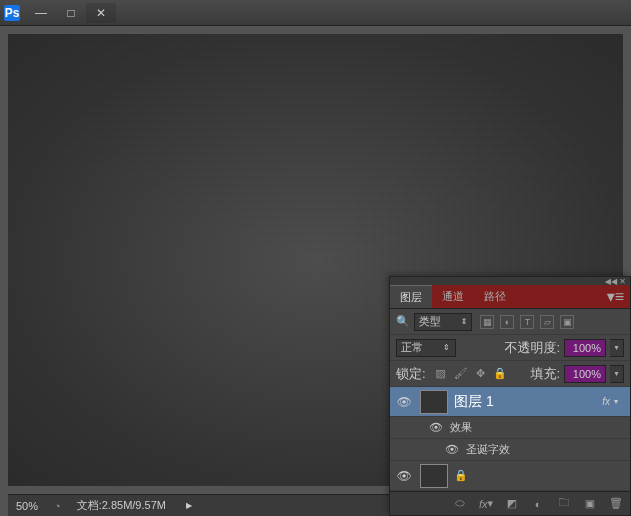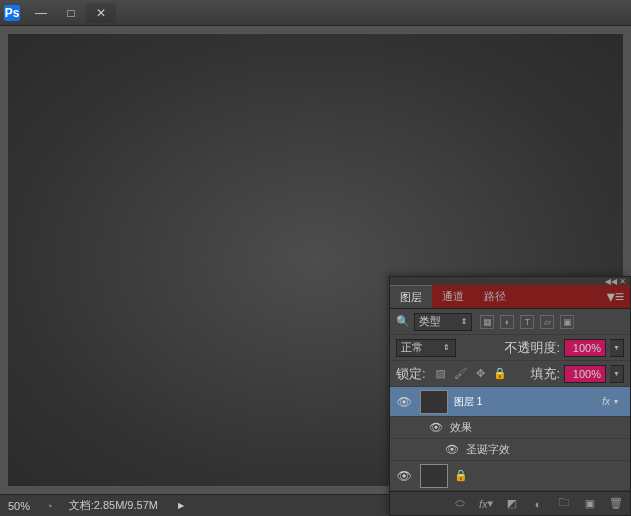--- a/index.html
+++ b/index.html
@@ -8,47 +8,47 @@
 .titlebar { height: 26px; background: linear-gradient(#4a4a4a, #3a3a3a); display: flex; align-items: center; padding: 0 4px; border-bottom: 1px solid #222; }
 .titlebar .ps-icon { width: 16px; height: 16px; background: #1473e6; color: #fff; font-size: 12px; font-weight: bold; display: flex; align-items: center; justify-content: center; border-radius: 2px; margin-right: 6px; }
 .titlebar .title { color: #ccc; font-size: 12px; flex: 1; }
 .titlebar .win-btn { width: 30px; height: 20px; display: flex; align-items: center; justify-content: center; color: #ccc; font-size: 12px; cursor: pointer; }
 .titlebar .close { background: rgba(0,0,0,0.1); }
 
 .canvas-area { position: absolute; top: 26px; left: 0; right: 0; bottom: 22px; background: #535353; padding: 8px; }
 .canvas { width: 100%; height: 100%; background: radial-gradient(ellipse at center, #4a4a4a 0%, #2f2f2f 70%, #282828 100%); position: relative; }
 .canvas::after { content: ""; position: absolute; inset: 0; background-image: repeating-linear-gradient(0deg, rgba(255,255,255,0.015) 0 1px, transparent 1px 2px), repeating-linear-gradient(90deg, rgba(255,255,255,0.015) 0 1px, transparent 1px 2px); }
 
-.statusbar { position: absolute; bottom: 0; left: 0; right: 0; height: 22px; background: #3a3a3a; display: flex; align-items: center; padding: 0 8px; color: #ccc; font-size: 11px; gap: 16px; border-top: 1px solid #222; }
+.statusbar { position: absolute; bottom: 0; left: 8px; right: 0; height: 22px; background: #3a3a3a; display: flex; align-items: center; padding: 0 8px; color: #ccc; font-size: 11px; gap: 16px; border-top: 1px solid #222; }
 .statusbar .tri { margin-left: 4px; font-size: 8px; }
 
 .panel { position: absolute; right: 0; bottom: 0; width: 242px; background: #454545; border: 1px solid #222; box-shadow: -2px -2px 6px rgba(0,0,0,0.3); }
 .panel-collapse-bar { height: 8px; background: #383838; display: flex; align-items: center; justify-content: flex-end; padding: 0 4px; font-size: 8px; color: #999; }
 .panel-tabs { height: 24px; background: #7f1d1d; display: flex; align-items: center; border-bottom: 1px solid #222; }
 .panel-tab { padding: 0 10px; height: 100%; display: flex; align-items: center; color: #aaa; font-size: 11px; cursor: pointer; }
 .panel-tab.active { background: #454545; color: #ddd; border-top: 1px solid #666; }
 .panel-tabs .menu { margin-left: auto; padding: 0 6px; color: #aaa; cursor: pointer; }
 
 .panel-row { height: 26px; display: flex; align-items: center; padding: 0 6px; gap: 4px; border-bottom: 1px solid #3a3a3a; color: #ccc; font-size: 11px; }
 .dropdown { background: #3a3a3a; border: 1px solid #222; height: 18px; display: flex; align-items: center; padding: 0 4px; color: #ccc; font-size: 11px; cursor: pointer; gap: 16px; }
 .dropdown .arrow { margin-left: 4px; font-size: 8px; }
 .filter-icons { display: flex; gap: 6px; margin-left: 4px; }
 .fi { width: 14px; height: 14px; border: 1px solid #666; display: flex; align-items: center; justify-content: center; font-size: 9px; color: #999; cursor: pointer; }
 .label { color: #ccc; font-size: 13px; }
-.pct-box { background: #be185d; border: 1px solid #222; height: 18px; padding: 0 4px; display: flex; align-items: center; color: #ccc; font-size: 11px; min-width: 42px; justify-content: flex-end; }
+.pct-box { background: #701a75; border: 1px solid #222; height: 18px; padding: 0 4px; display: flex; align-items: center; color: #ccc; font-size: 11px; min-width: 42px; justify-content: flex-end; }
 .pct-btn { width: 14px; height: 18px; background: #3a3a3a; border: 1px solid #222; border-left: none; display: flex; align-items: center; justify-content: center; font-size: 8px; color: #aaa; cursor: pointer; }
 .lock-icons { display: flex; gap: 6px; margin-left: 4px; }
 .li { width: 14px; height: 14px; display: flex; align-items: center; justify-content: center; font-size: 11px; color: #999; cursor: pointer; }
 
 .layers { background: #454545; }
 .layer-row { display: flex; align-items: center; height: 30px; padding: 0 4px; border-bottom: 1px solid #3a3a3a; cursor: pointer; }
 .layer-row.selected { background: #5a7aa0; }
 .layer-row .vis { width: 20px; display: flex; align-items: center; justify-content: center; color: #ccc; font-size: 12px; cursor: pointer; }
 .layer-row .thumb { width: 28px; height: 24px; background: #333; border: 1px solid #888; margin: 0 6px; }
-.layer-row .name { color: #ddd; font-size: 10px; flex: 1; }
+.layer-row .name { color: #ddd; font-size: 14px; flex: 1; }
 .layer-row.selected .name { color: #fff; }
 .layer-row .fx { color: #ccc; font-size: 10px; font-style: italic; margin-right: 4px; }
 .layer-row .expand { color: #ccc; font-size: 8px; width: 12px; cursor: pointer; }
 .layer-row .lock { color: #ccc; font-size: 11px; margin-right: 4px; }
 .sub-row { height: 22px; display: flex; align-items: center; padding-left: 36px; color: #ccc; font-size: 11px; border-bottom: 1px solid #3a3a3a; }
 .sub-row .vis { width: 20px; display: flex; align-items: center; justify-content: center; margin-right: 4px; cursor: pointer; }
 .layer-row .bg-thumb { background: #333; }
 .layer-row .bg-name { font-style: italic; }
 
 .panel-footer { height: 24px; background: #3a3a3a; display: flex; align-items: center; justify-content: flex-end; padding: 0 6px; gap: 10px; border-top: 1px solid #222; }

